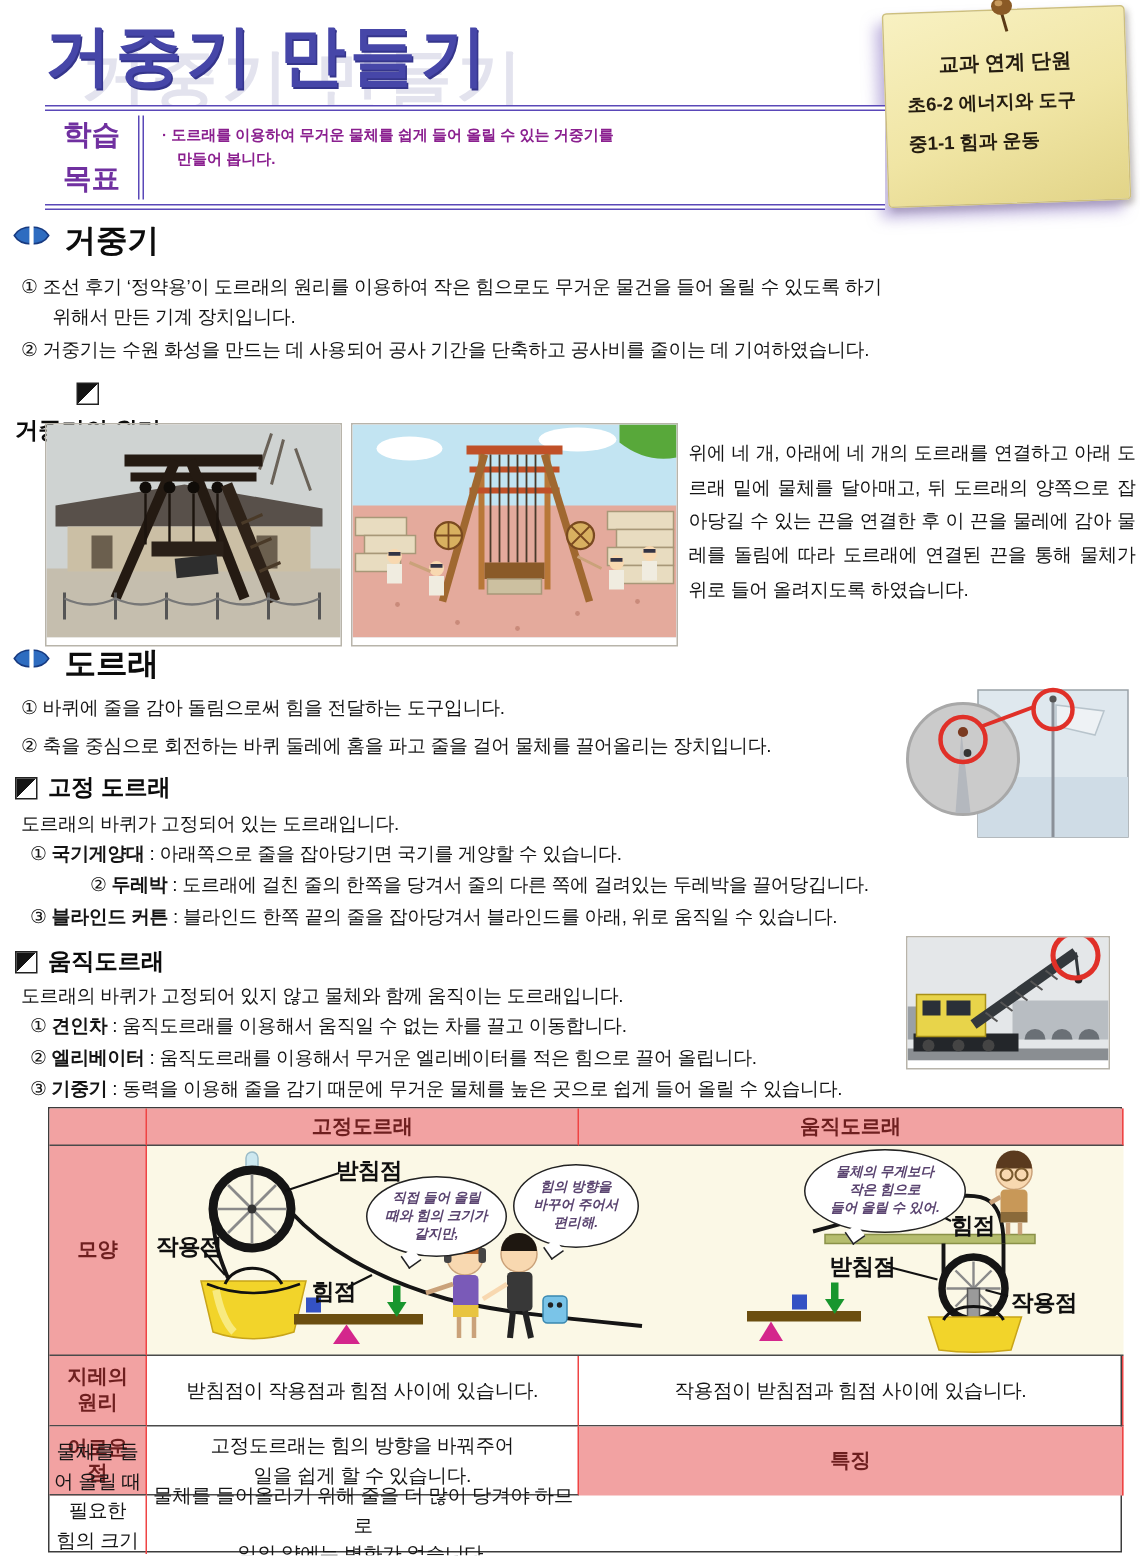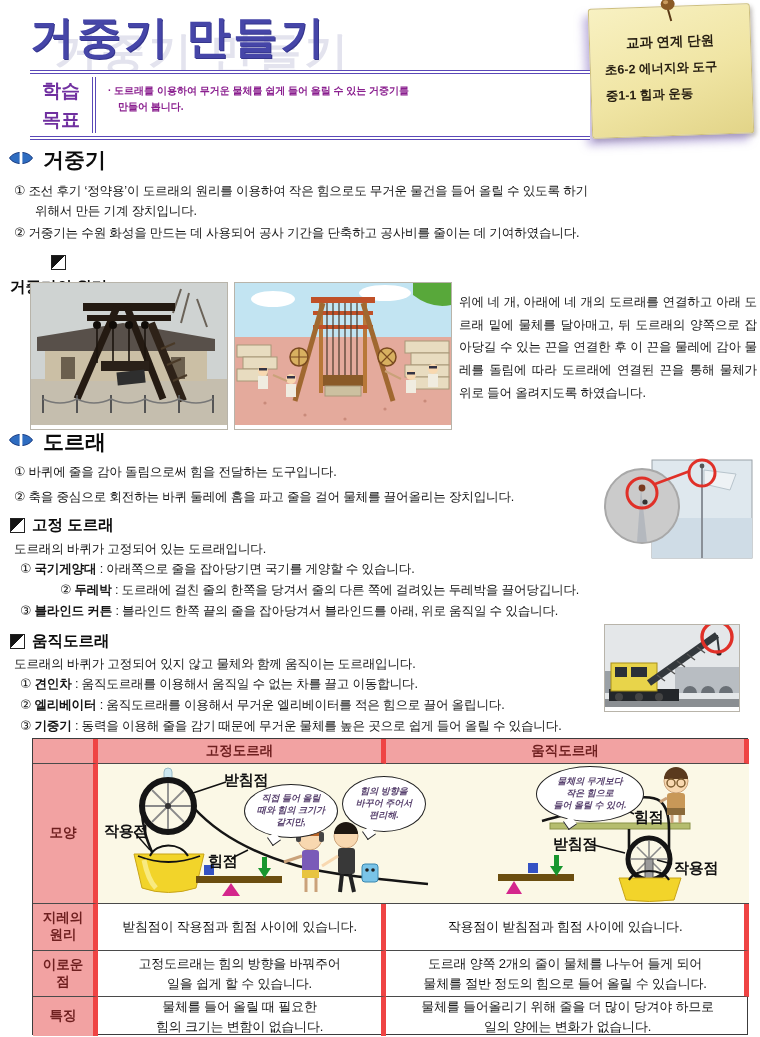--- a/index.html
+++ b/index.html
@@ -37,21 +37,21 @@
   .hang{padding-left:21px;text-indent:-21px;}
   .ex-line{font-size:12.6px;letter-spacing:-.2px;color:#141414;}
   .ex-line b{font-weight:800;}
 
   .img-frame{border:1px solid #b8b4aa;}
 
   
   .cmp-table{left:32px;top:738px;width:716px;height:297px;display:grid;
              grid-template-columns:65px 288px 363px;grid-template-rows:25px 140px 47px 46px 39px;
              border:1.5px solid #3c3c3c;box-sizing:border-box;background:#fff;}
-  .cell{border-right:5px solid #ef4444;border-bottom:1px solid #4a4a4a;box-sizing:border-box;
+  .cell{border-right:1px solid #ef4444;border-bottom:1px solid #4a4a4a;box-sizing:border-box;
         display:flex;align-items:center;justify-content:center;text-align:center;}
   .cell:last-child,.no-rb{border-right:none;}
   .pinkcell{background:#f2a2a2;color:#6e1f1f;font-weight:800;font-size:13.5px;line-height:1.25;}
   .valcell{font-size:13px;line-height:1.5;color:#151515;letter-spacing:-.2px;}
   .shape-cell{grid-column:2/4;background:#fbf8e6;position:relative;display:block;border-right:none;}
   .lbl{position:absolute;font-size:15px;font-weight:800;color:#101010;letter-spacing:-.3px;}
   .bubble{position:absolute;background:#fff;border:1.6px solid #222;border-radius:50%;
           display:flex;align-items:center;justify-content:center;text-align:center;
           font-size:9px;line-height:1.3;color:#5a4470;font-weight:700;font-style:italic;}
   .bubble:after{content:"";position:absolute;bottom:-7px;left:26%;width:9px;height:9px;background:#fff;
@@ -402,22 +402,20 @@
 
     <div class="cell pinkcell prewrap">지레의
 원리</div>
     <div class="cell valcell">받침점이 작용점과 힘점 사이에 있습니다.</div>
     <div class="cell valcell">작용점이 받침점과 힘점 사이에 있습니다.</div>
 
     <div class="cell pinkcell prewrap">이로운
 점</div>
     <div class="cell valcell prewrap">고정도르래는 힘의 방향을 바꿔주어
 일을 쉽게 할 수 있습니다.</div>
-    <div class="cell valcell prewrap">도르래 양쪽 2개의 줄이 물체를 나누어 들게 되어
-물체를 절반 정도의 힘으로 들어 올릴 수 있습니다.</div>
 
     <div class="cell pinkcell" style="border-bottom:none;">특징</div>
     <div class="cell valcell prewrap" style="border-bottom:none;">물체를 들어 올릴 때 필요한
 힘의 크기는 변함이 없습니다.</div>
     <div class="cell valcell prewrap" style="border-bottom:none;">물체를 들어올리기 위해 줄을 더 많이 당겨야 하므로
 일의 양에는 변화가 없습니다.</div>
   </div>
 
 </div>
 

